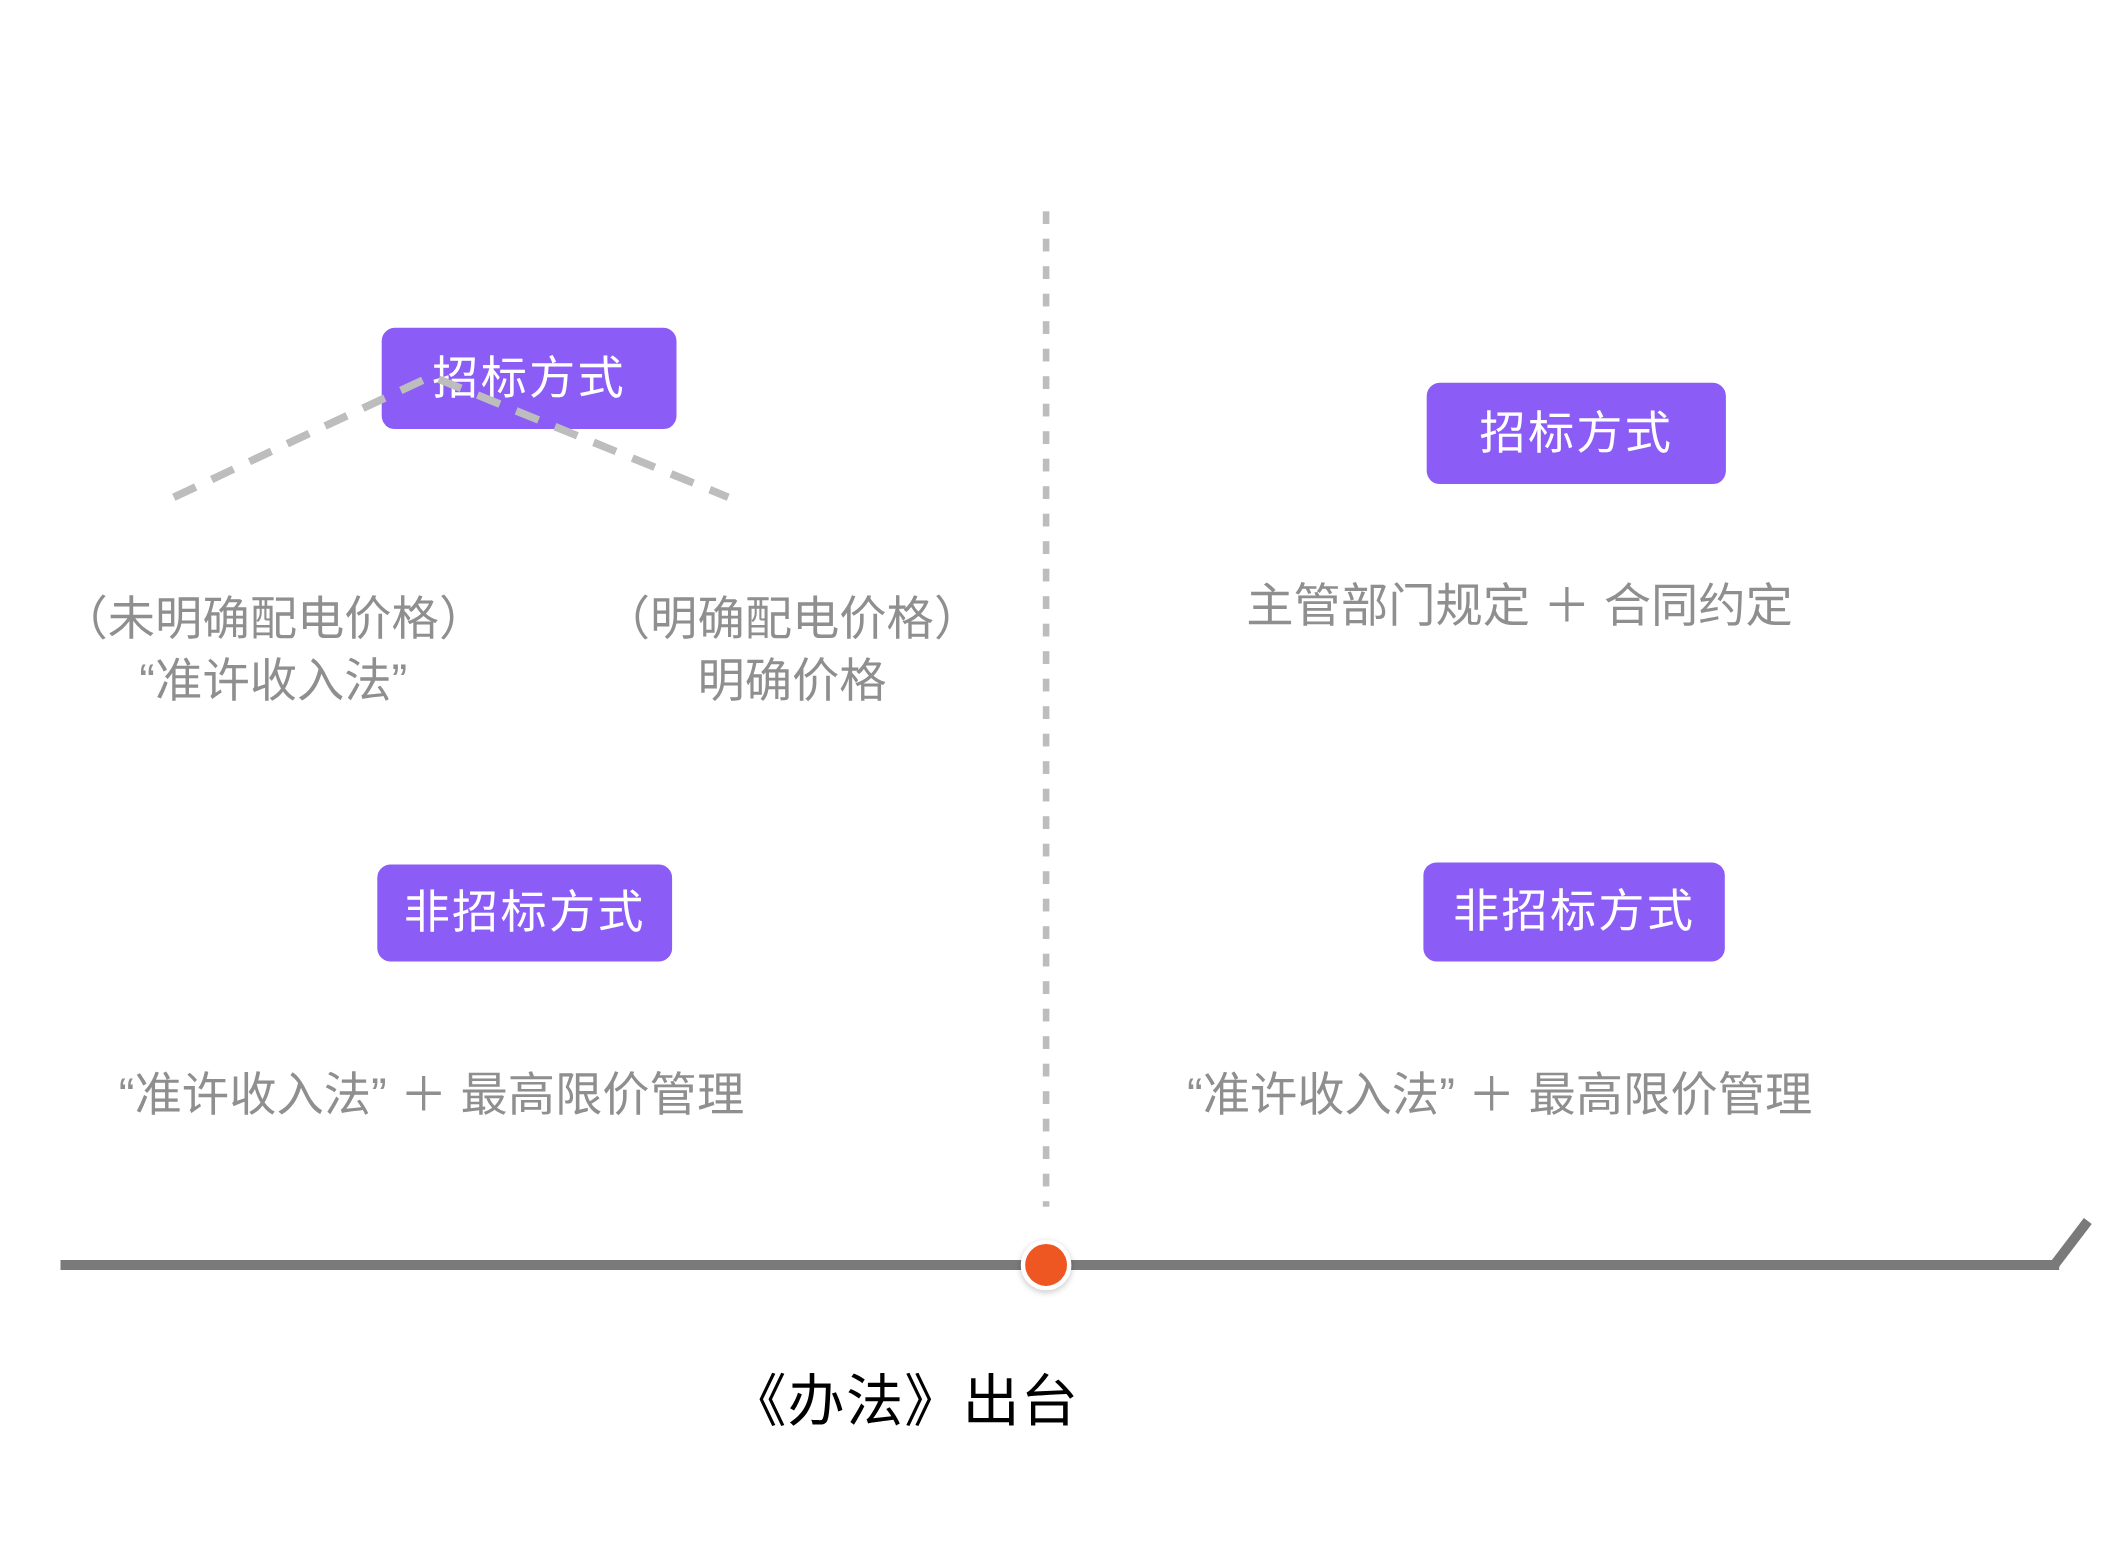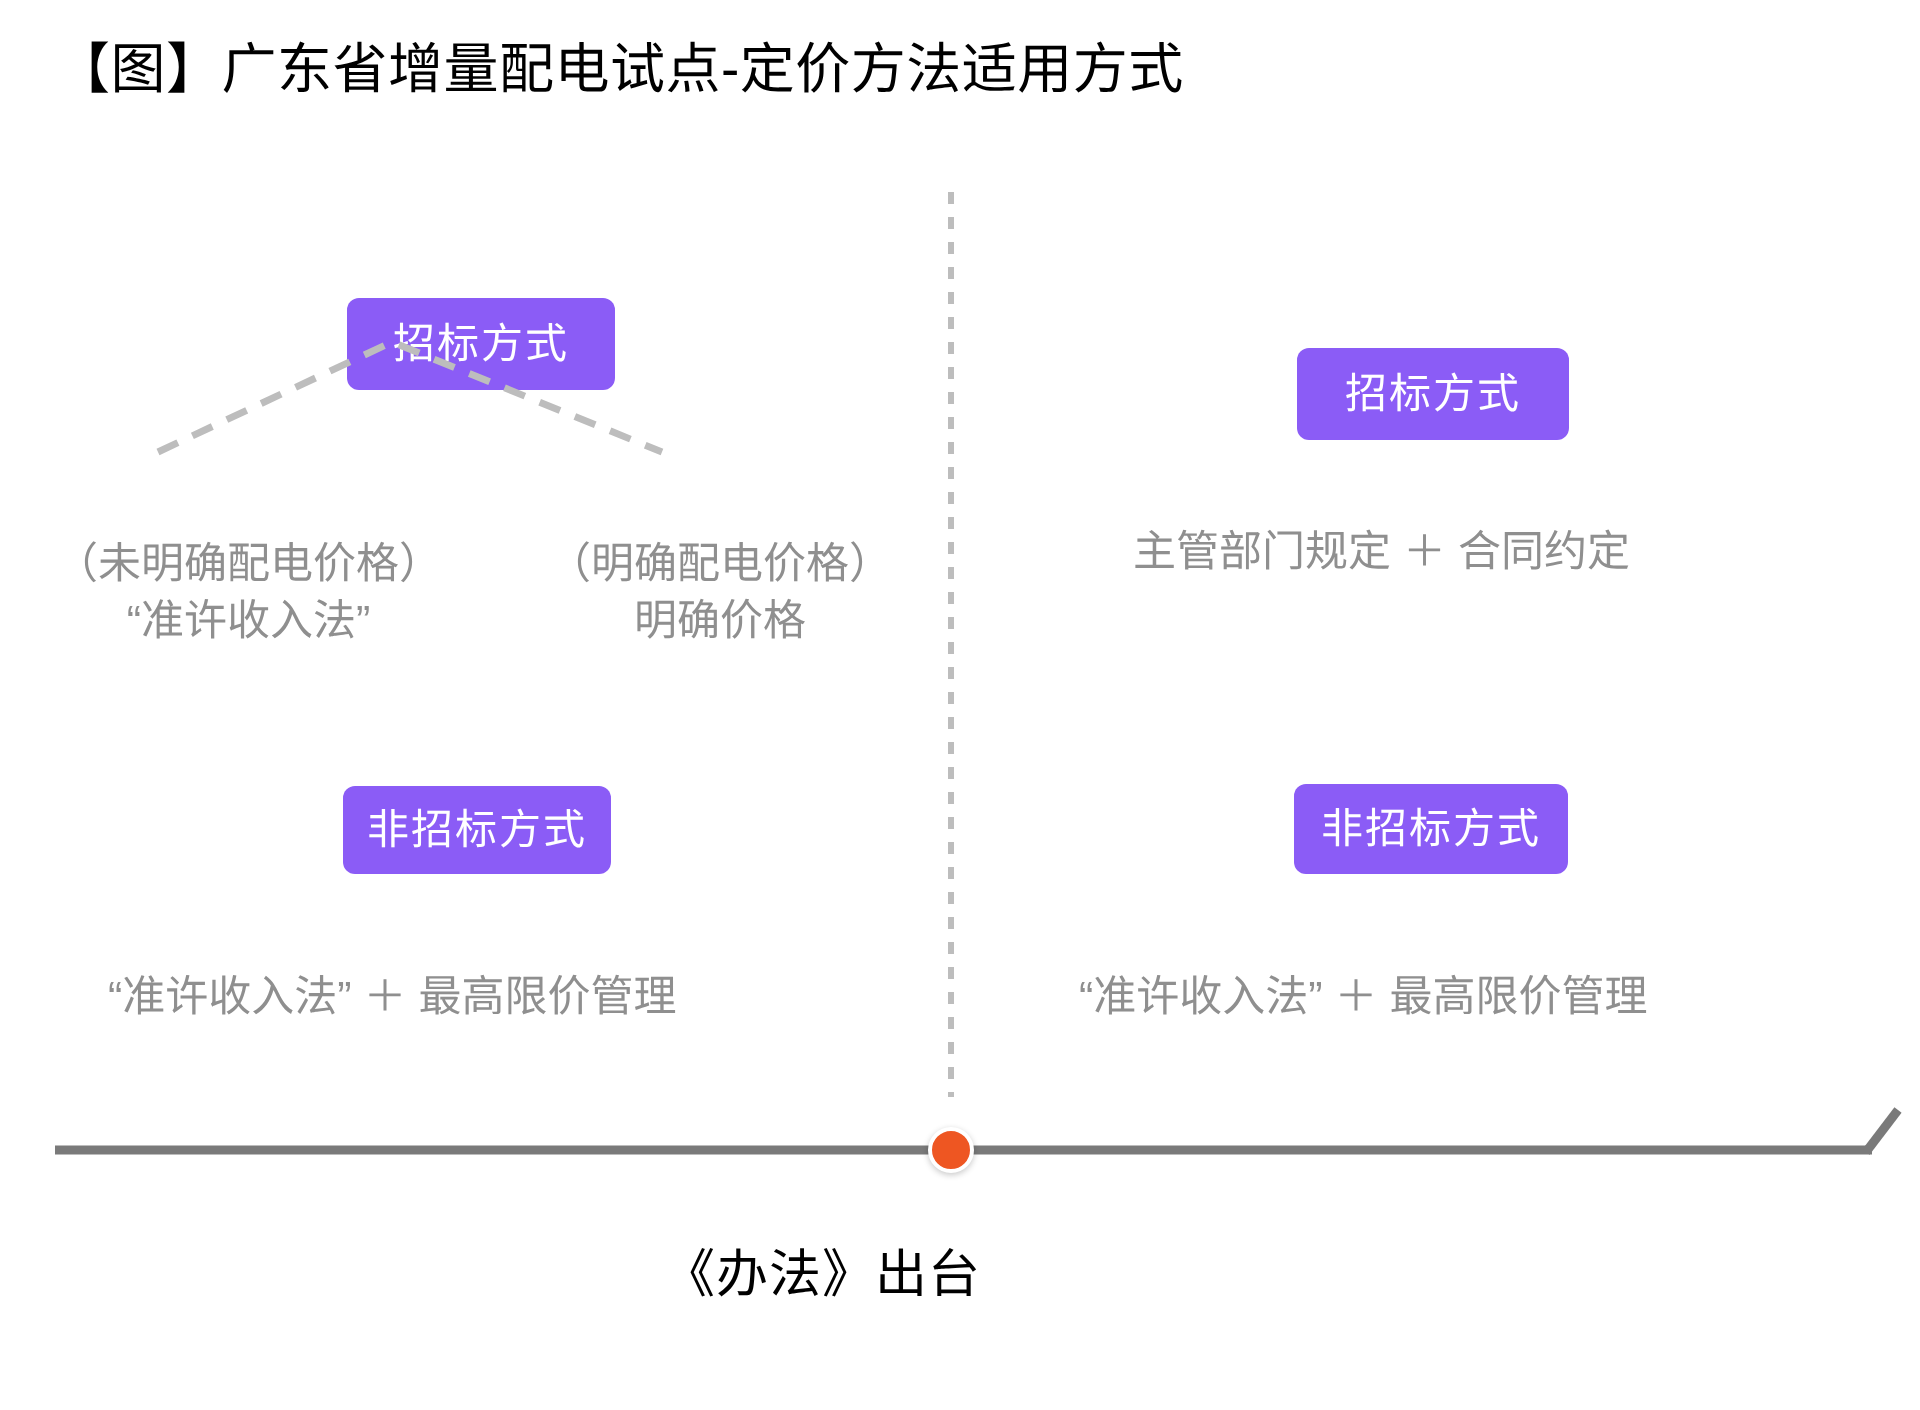--- a/index.html
+++ b/index.html
@@ -163,21 +163,20 @@
   .timeline-caption .inner {
     display: inline-block;
     margin-left: -100px;
   }
 </style>
 </head>
 <body>
 
 <div id="canvas">
 
-  <div class="page-title">【图】广东省增量配电试点-定价方法适用方式</div>
 
   <div class="pill pill-tender-left">
     <span>招标方式</span>
   </div>
 
   <svg class="branch-svg" viewBox="0 0 520 130">
     <polyline points="8,122 242,12 512,122" fill="none" stroke="#bdbdbd" stroke-width="7" stroke-dasharray="22 16" stroke-linecap="butt"></polyline>
   </svg>
 
   <div class="gray-text branch-right">

